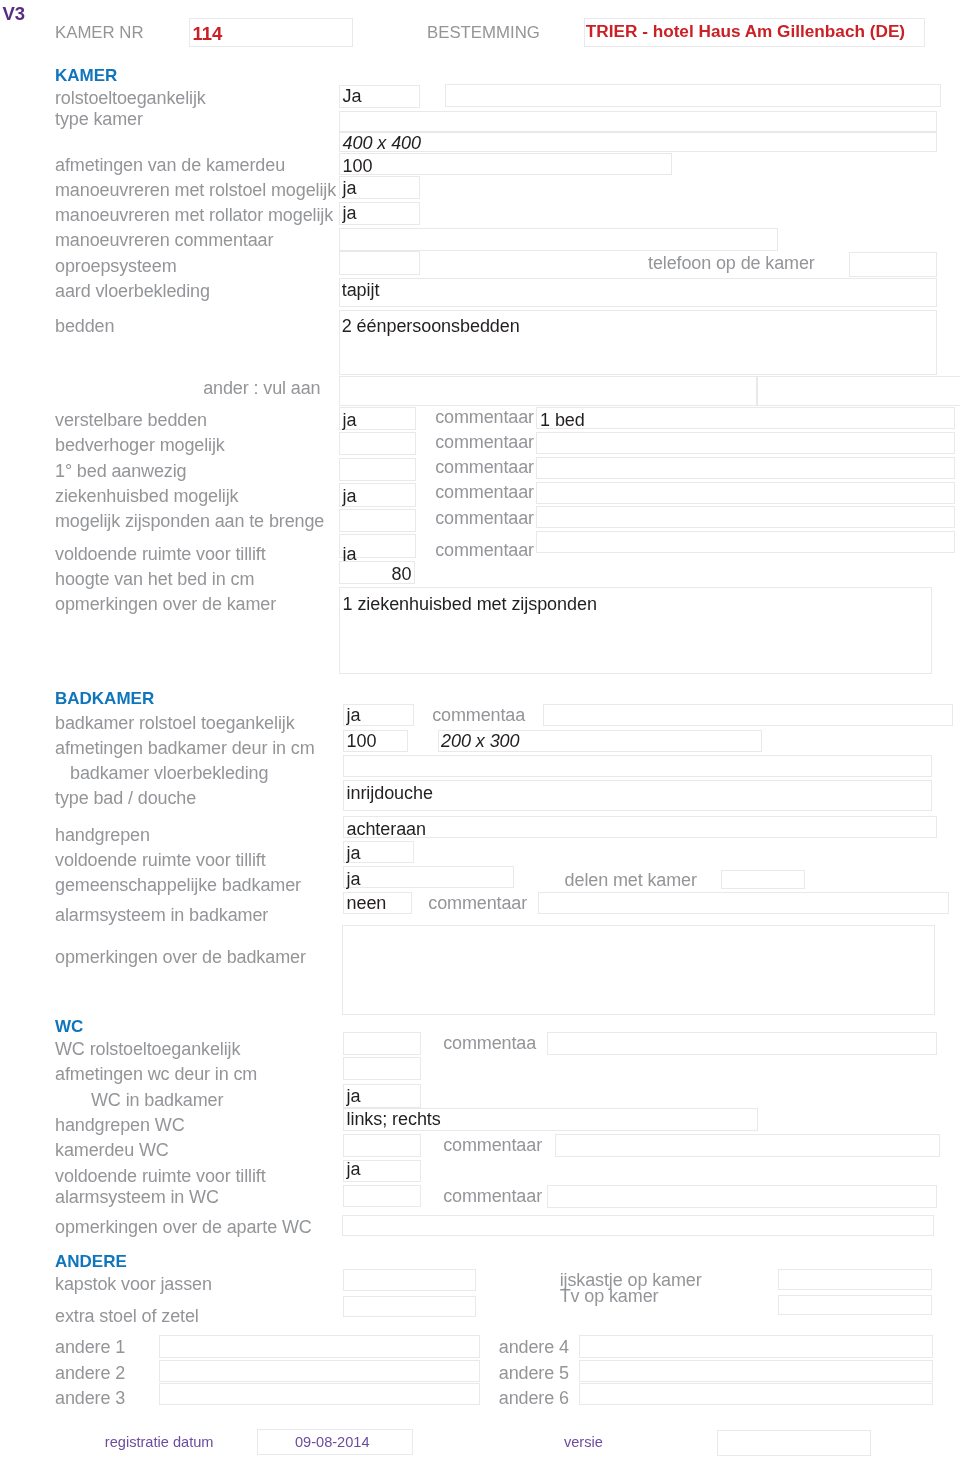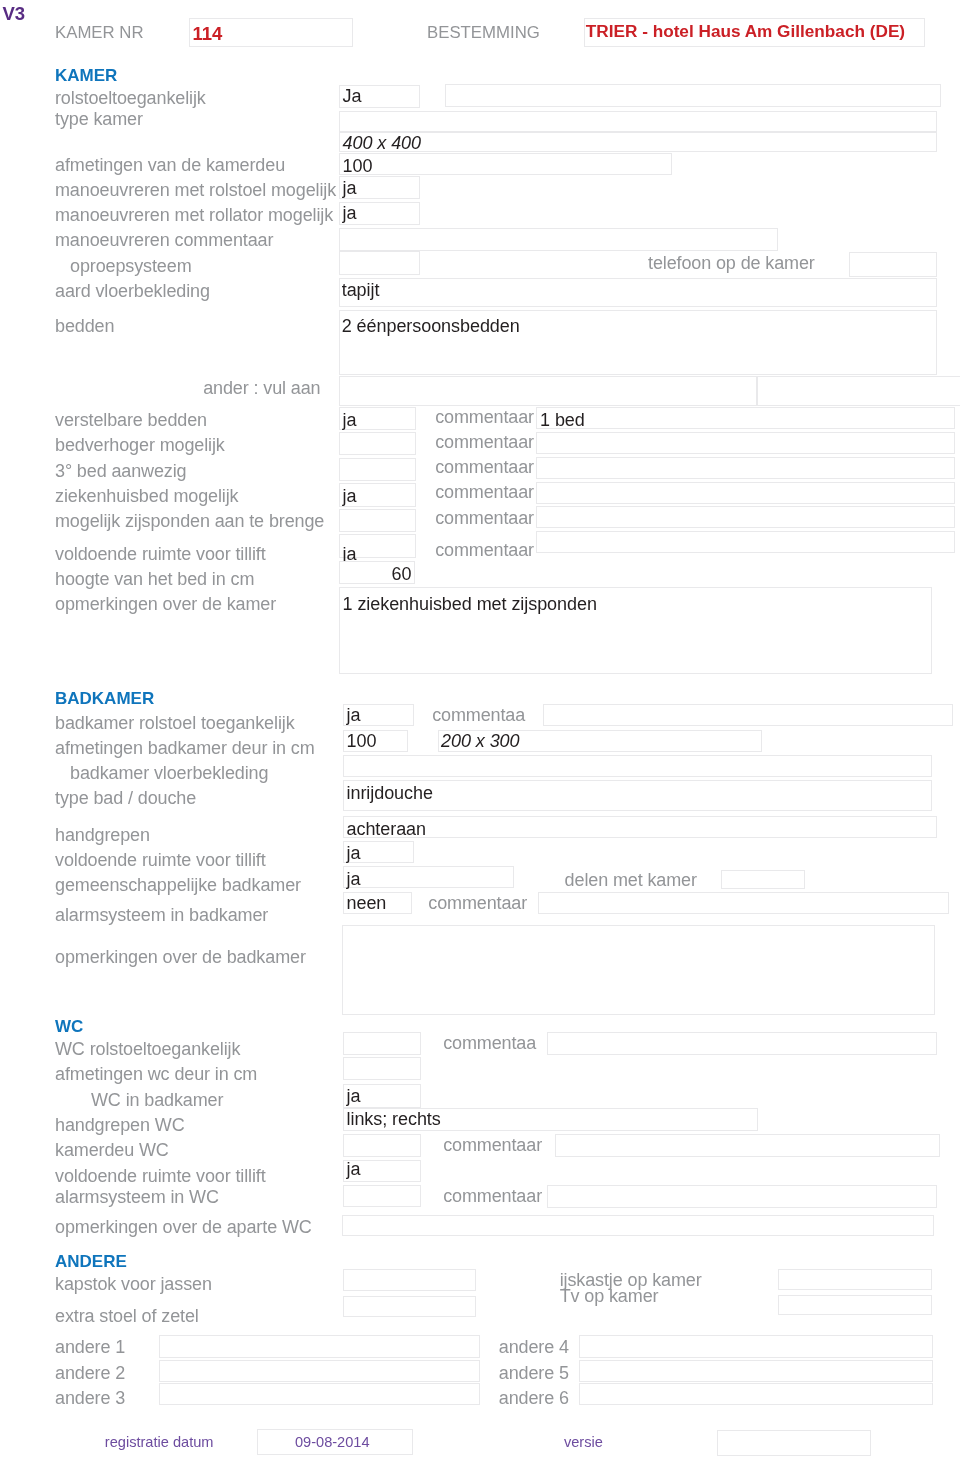--- a/index.html
+++ b/index.html
@@ -27,21 +27,21 @@
   <div class="hlbl" style="left:427px;top:24.3px;">BESTEMMING</div>
   <div class="box" style="left:583.6px;top:18.2px;width:341.8px;height:28.8px;"></div>
   <div class="red2" style="left:585.8px;top:21.5px;">TRIER - hotel Haus Am Gillenbach (DE)</div>
   <div class="sec" style="left:55px;top:66.5px;">KAMER</div>
   <div class="lbl" style="left:55px;top:89px;">rolstoeltoegankelijk</div>
   <div class="lbl" style="left:55px;top:110.2px;">type kamer</div>
   <div class="lbl" style="left:55px;top:155.5px;">afmetingen van de kamerdeu</div>
   <div class="lbl" style="left:55px;top:180.5px;">manoeuvreren met rolstoel mogelijk</div>
   <div class="lbl" style="left:55px;top:206px;">manoeuvreren met rollator mogelijk</div>
   <div class="lbl" style="left:55px;top:231.3px;">manoeuvreren commentaar</div>
-  <div class="lbl" style="left:55px;top:256.8px;margin-left:15px;">oproepsysteem</div>
+  <div class="lbl" style="left:55px;top:256.8px;">oproepsysteem</div>
   <div class="lbl" style="left:55px;top:281.8px;">aard vloerbekleding</div>
   <div class="lbl" style="left:55px;top:316.8px;">bedden</div>
   <div class="box" style="left:339px;top:84.7px;width:80.5px;height:23px;"></div>
   <div class="val" style="left:342.5px;top:86.9px;">Ja</div>
   <div class="box" style="left:444.6px;top:84.3px;width:496.4px;height:22.5px;"></div>
   <div class="box" style="left:339px;top:110.8px;width:598px;height:20.9px;"></div>
   <div class="box" style="left:339px;top:131.7px;width:598px;height:20.8px;"></div>
   <div class="val ital" style="left:342.5px;top:134px;">400 x 400</div>
   <div class="box" style="left:339px;top:152.5px;width:332.6px;height:22px;"></div>
   <div class="val" style="left:342.5px;top:156.5px;">100</div>
@@ -65,21 +65,21 @@
   <div class="val" style="left:342.5px;top:411px;">ja</div>
   <div class="lbl" style="left:424px;top:407.5px;width:110px;text-align:right;">commentaar</div>
   <div class="box" style="left:536px;top:406.8px;width:419px;height:22.3px;"></div>
   <div class="val" style="left:540px;top:411px;">1 bed</div>
   <div class="lbl" style="left:55px;top:436.3px;">bedverhoger mogelijk</div>
   <div class="box" style="left:339px;top:432.1px;width:77px;height:23.4px;"></div>
   <div class="val" style="left:342.5px;top:436.3px;"></div>
   <div class="lbl" style="left:424px;top:432.8px;width:110px;text-align:right;">commentaar</div>
   <div class="box" style="left:536px;top:431.8px;width:419px;height:22.3px;"></div>
   <div class="val" style="left:540px;top:436.3px;"></div>
-  <div class="lbl" style="left:55px;top:461.7px;">3° bed aanwezig</div>
+  <div class="lbl" style="left:55px;top:461.7px;">1° bed aanwezig</div>
   <div class="box" style="left:339px;top:457.8px;width:77px;height:23.4px;"></div>
   <div class="val" style="left:342.5px;top:461.7px;"></div>
   <div class="lbl" style="left:424px;top:458.2px;width:110px;text-align:right;">commentaar</div>
   <div class="box" style="left:536px;top:457.1px;width:419px;height:22.3px;"></div>
   <div class="val" style="left:540px;top:461.7px;"></div>
   <div class="lbl" style="left:55px;top:486.9px;">ziekenhuisbed mogelijk</div>
   <div class="box" style="left:339px;top:483.2px;width:77px;height:23.4px;"></div>
   <div class="val" style="left:342.5px;top:486.9px;">ja</div>
   <div class="lbl" style="left:424px;top:483.4px;width:110px;text-align:right;">commentaar</div>
   <div class="box" style="left:536px;top:481.8px;width:419px;height:22.3px;"></div>
@@ -91,21 +91,21 @@
   <div class="box" style="left:536px;top:505.9px;width:419px;height:22.3px;"></div>
   <div class="val" style="left:540px;top:512.2px;"></div>
   <div class="lbl" style="left:55px;top:544.8px;">voldoende ruimte voor tillift</div>
   <div class="box" style="left:339px;top:534.3px;width:77px;height:23.4px;"></div>
   <div class="val" style="left:342.5px;top:544.8px;">ja</div>
   <div class="lbl" style="left:424px;top:541.3px;width:110px;text-align:right;">commentaar</div>
   <div class="box" style="left:536px;top:530.6px;width:419px;height:22.3px;"></div>
   <div class="val" style="left:540px;top:544.8px;"></div>
   <div class="lbl" style="left:55px;top:570px;">hoogte van het bed in cm</div>
   <div class="box" style="left:339px;top:561.2px;width:75.6px;height:22.7px;"></div>
-  <div class="val" style="left:339px;top:565.4px;width:72.5px;text-align:right;">60</div>
+  <div class="val" style="left:339px;top:565.4px;width:72.5px;text-align:right;">80</div>
   <div class="lbl" style="left:55px;top:594.7px;">opmerkingen over de kamer</div>
   <div class="box" style="left:338.5px;top:587.2px;width:593.9px;height:87.3px;"></div>
   <div class="val" style="left:342.5px;top:594.7px;">1 ziekenhuisbed met zijsponden</div>
   <div class="sec" style="left:55px;top:690.4px;">BADKAMER</div>
   <div class="lbl" style="left:55px;top:713.9px;">badkamer rolstoel toegankelijk</div>
   <div class="lbl" style="left:55px;top:738.9px;">afmetingen badkamer deur in cm</div>
   <div class="lbl" style="left:70px;top:763.9px;">badkamer vloerbekleding</div>
   <div class="lbl" style="left:55px;top:788.9px;">type bad / douche</div>
   <div class="lbl" style="left:55px;top:825.9px;">handgrepen</div>
   <div class="lbl" style="left:55px;top:850.9px;">voldoende ruimte voor tillift</div>

